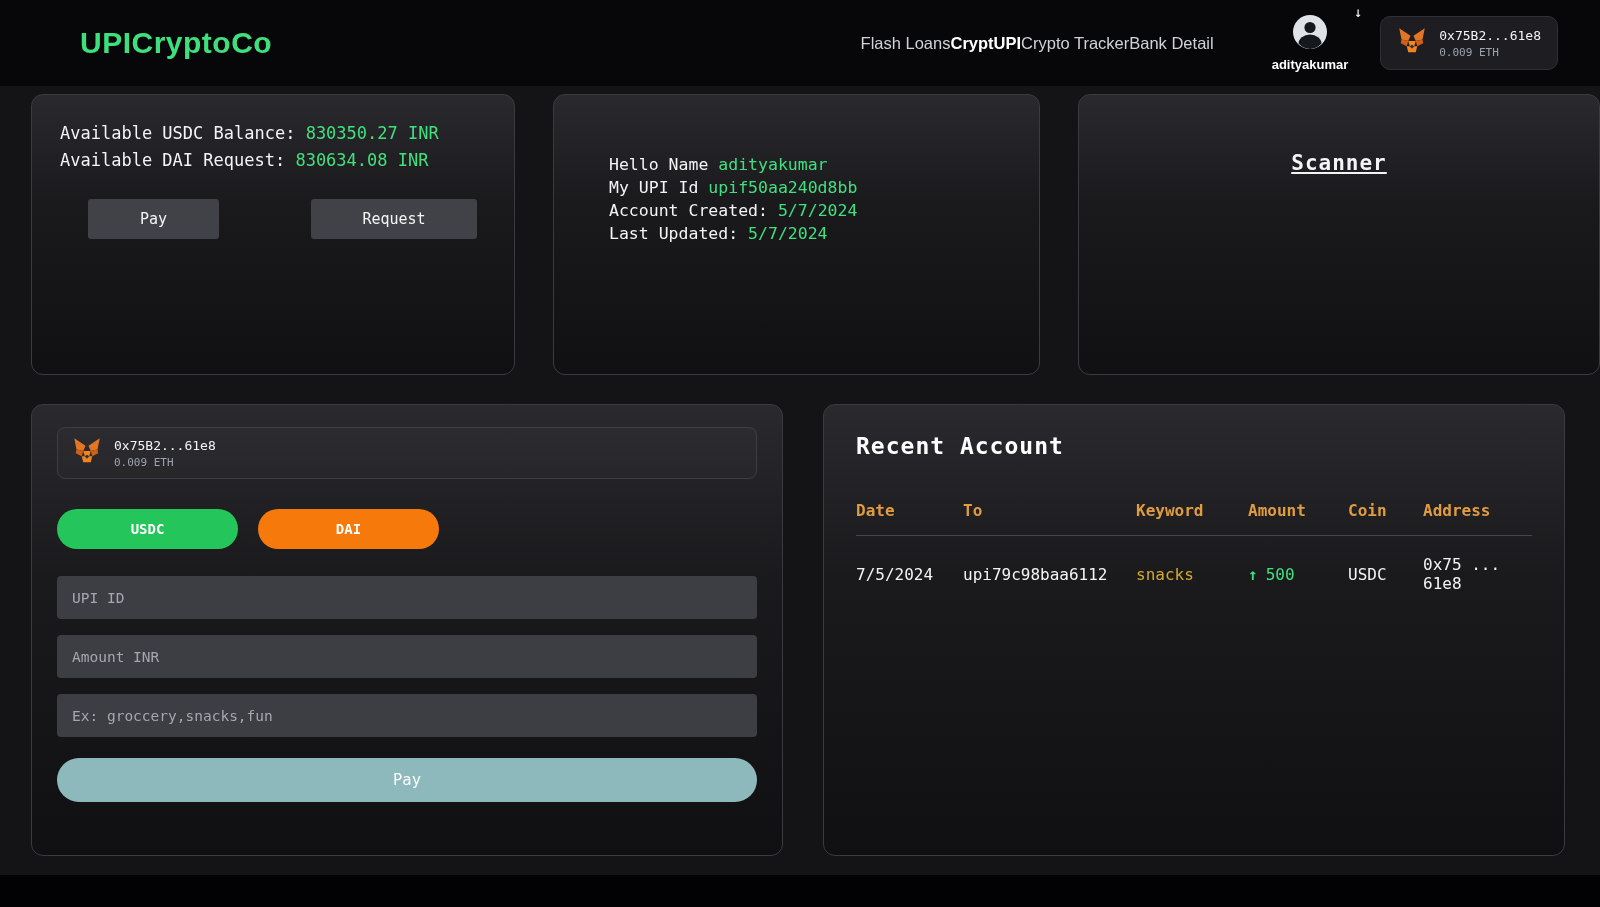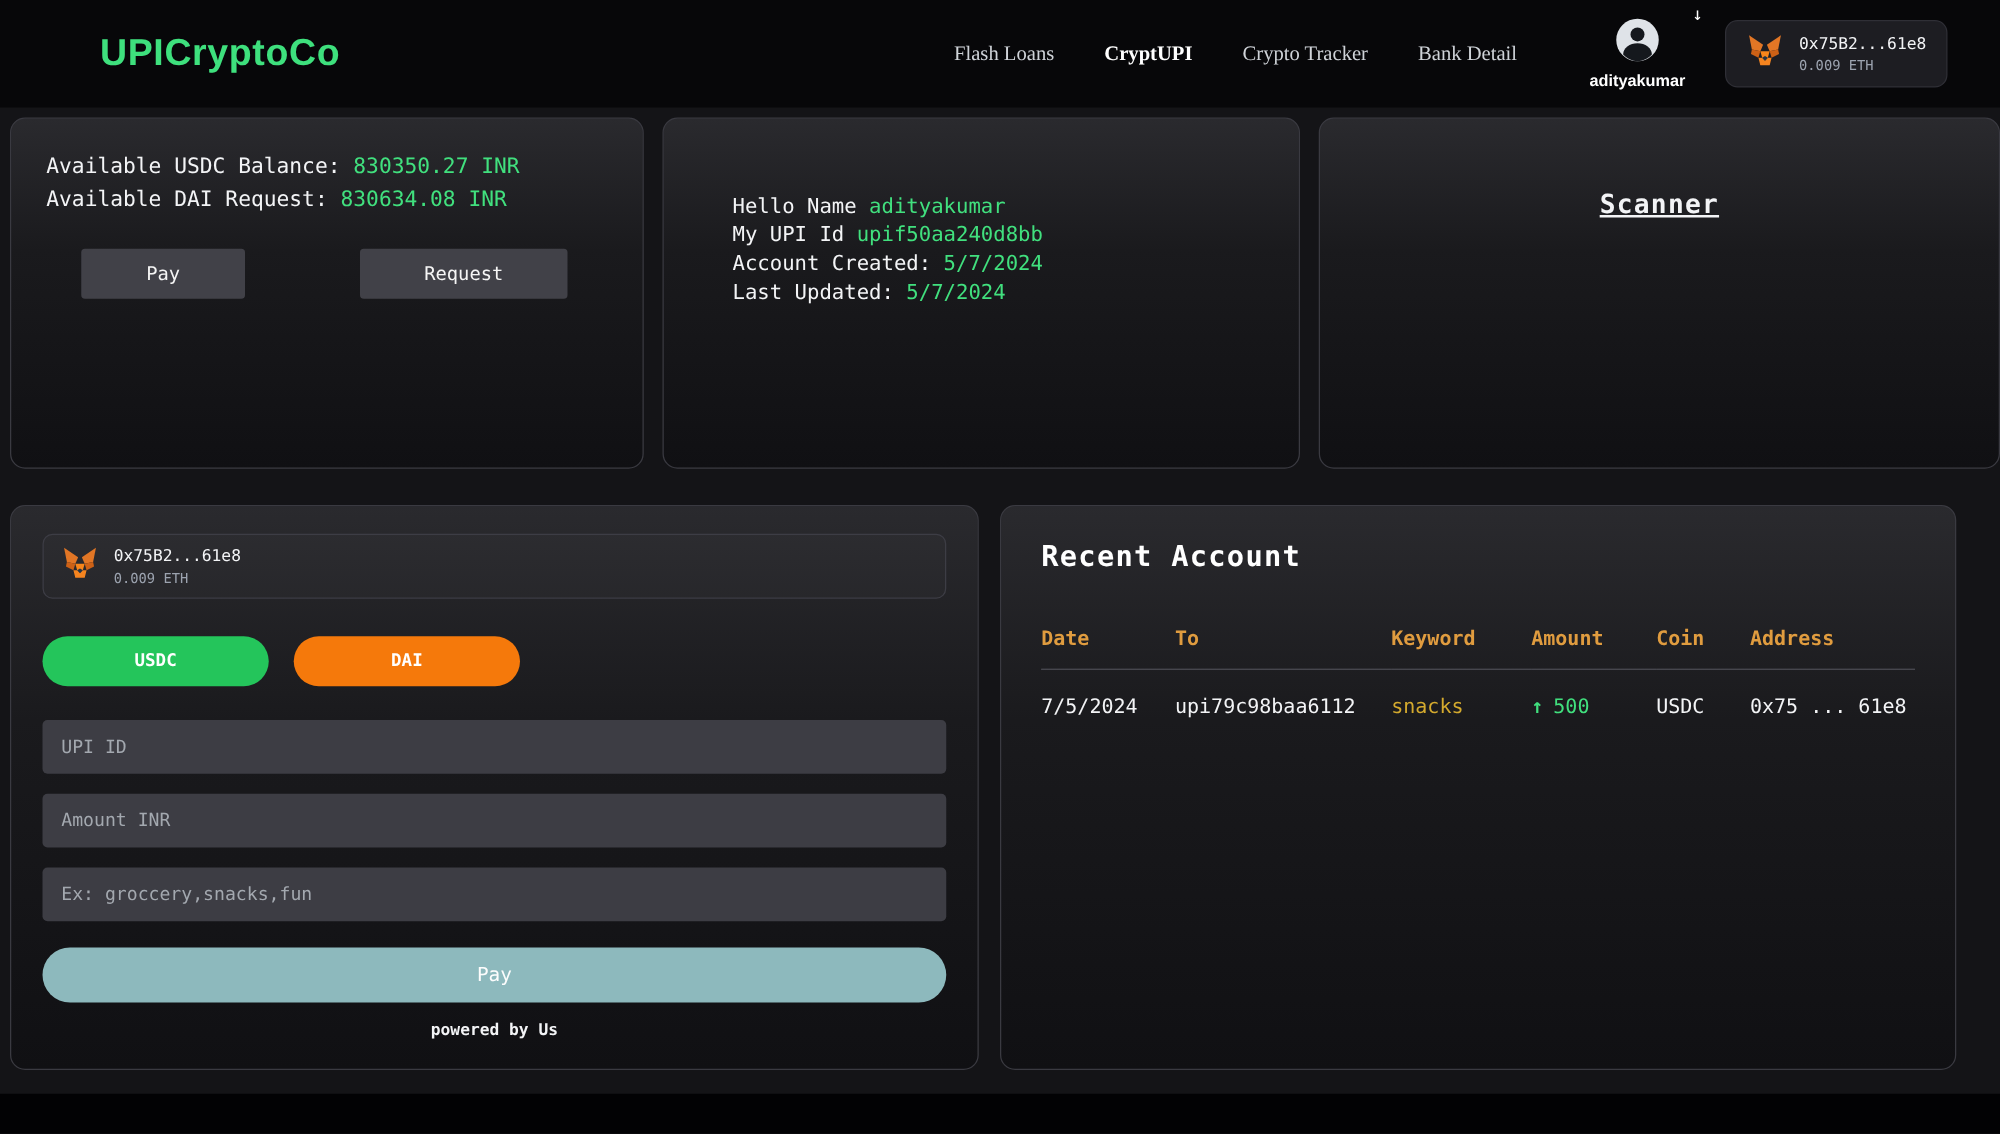--- a/index.html
+++ b/index.html
@@ -24,22 +24,21 @@
     font-family:"Liberation Sans", sans-serif;
     font-weight:bold;
     font-size:30px;
     color:#3ee07d;
     letter-spacing:.5px;
     cursor:pointer;
   }
   .nav {
     margin-left:auto;
     display:flex;
-    gap:40px;
-    font-family:Liberation Serif, serif;
+    font-family:Liberation Sans, sans-serif;
     font-size:16.5px;
     align-items:center;
   }
   .nav a { cursor:pointer; text-decoration:none; color:#cfd3d8; }
   .nav a.active { color:#ffffff; font-weight:bold; }
   .user-block {
     margin-left:58px;
     display:flex; flex-direction:column; align-items:center;
     position:relative; cursor:pointer;
   }
@@ -59,20 +58,21 @@
     cursor:pointer;
   }
   .wallet-addr { font-size:13px; color:#f3f4f6; }
   .wallet-bal  { font-size:11px; color:#9ca3af; margin-top:3px; }
 
   
   .card {
     border-radius:12px;
     border:1px solid #3a3a41;
     background:linear-gradient(180deg,#2a2a2e 0%,#1a1a1d 38%,#101013 100%);
+    margin-left:23px;
   }
   .row1 {
     display:grid;
     grid-template-columns:507px 510px 545px;
     gap:15px;
     margin:8px 0 0 8px;
   }
   .row1 .card { height:281px; }
   .row2 {
     display:grid;
@@ -260,21 +260,20 @@
       <button class="pill dai">DAI</button>
     </div>
 
     <div class="inputs">
       <input class="text-input" type="text" placeholder="UPI ID" style="">
       <input class="text-input" type="text" placeholder="Amount INR" style="">
       <input class="text-input" type="text" placeholder="Ex: groccery,snacks,fun" style="">
     </div>
 
     <button class="pay-btn">Pay</button>
-    <div class="powered">powered by Us</div>
   </div>
 
   <div class="card activity">
     <div class="activity-title">Recent Account</div>
     <table class="activity-table">
       <colgroup>
         <col style="width:107px">
           <col style="width:173px">
           <col style="width:112px">
         <col style="width:100px">

